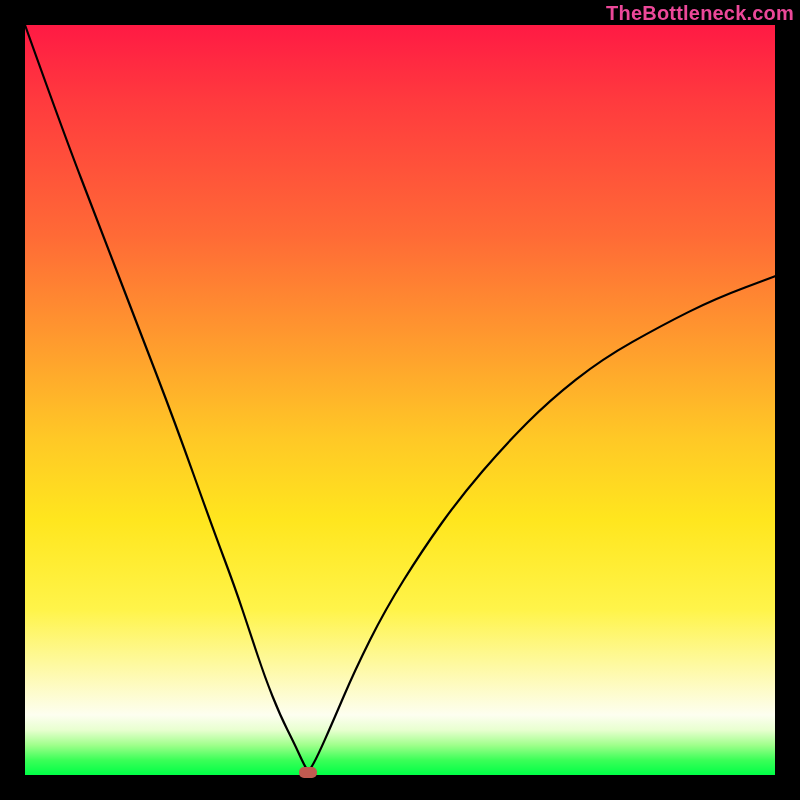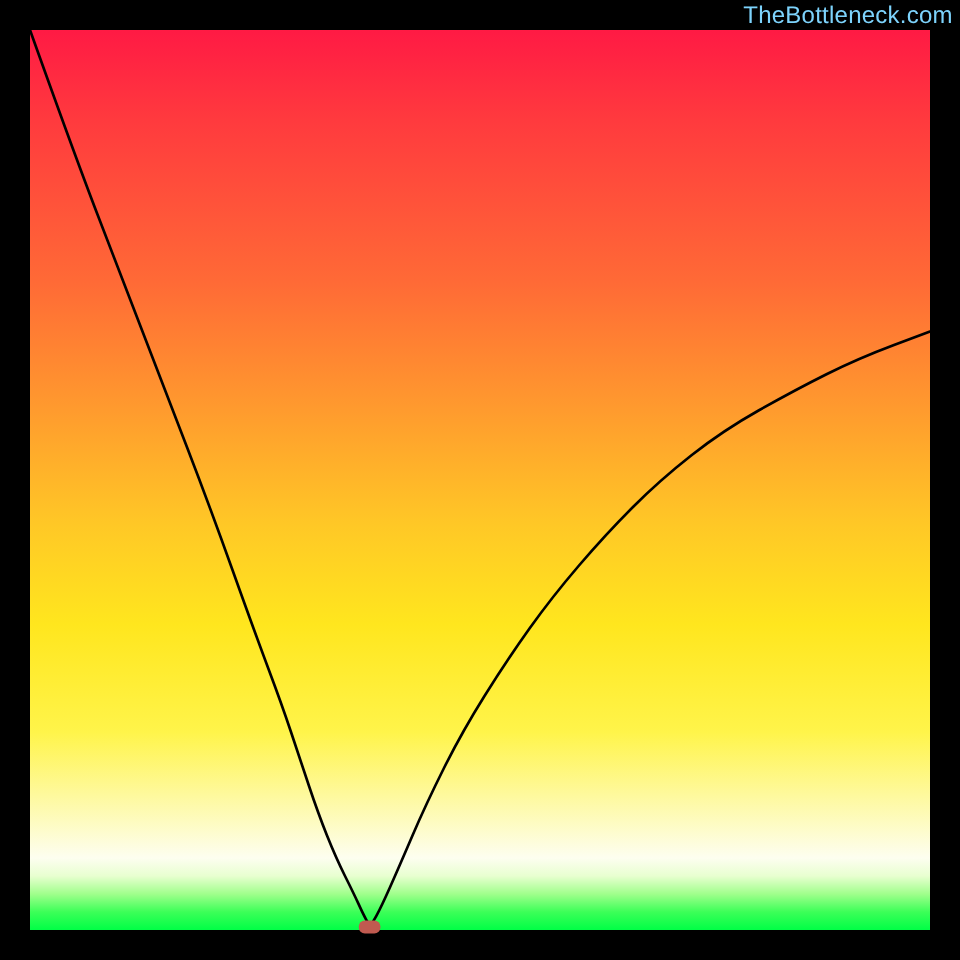--- a/index.html
+++ b/index.html
@@ -39,23 +39,23 @@
       #e8ffd0 94%,
       #a0ff8c 96%,
       #3cff58 98%,
       #00ff46 100%
     );
   }
   .watermark {
     position: absolute;
     top: 2px;
     right: 6px;
-    color: #7dd3fc;
+    color: #ec4899;
     font-size: 20px;
-    font-weight: 400;
+    font-weight: 700;
     letter-spacing: 0.2px;
     user-select: none;
   }
   .curve-svg {
     position: absolute;
     left: 25px;
     top: 25px;
     width: 750px;
     height: 750px;
     overflow: visible;

